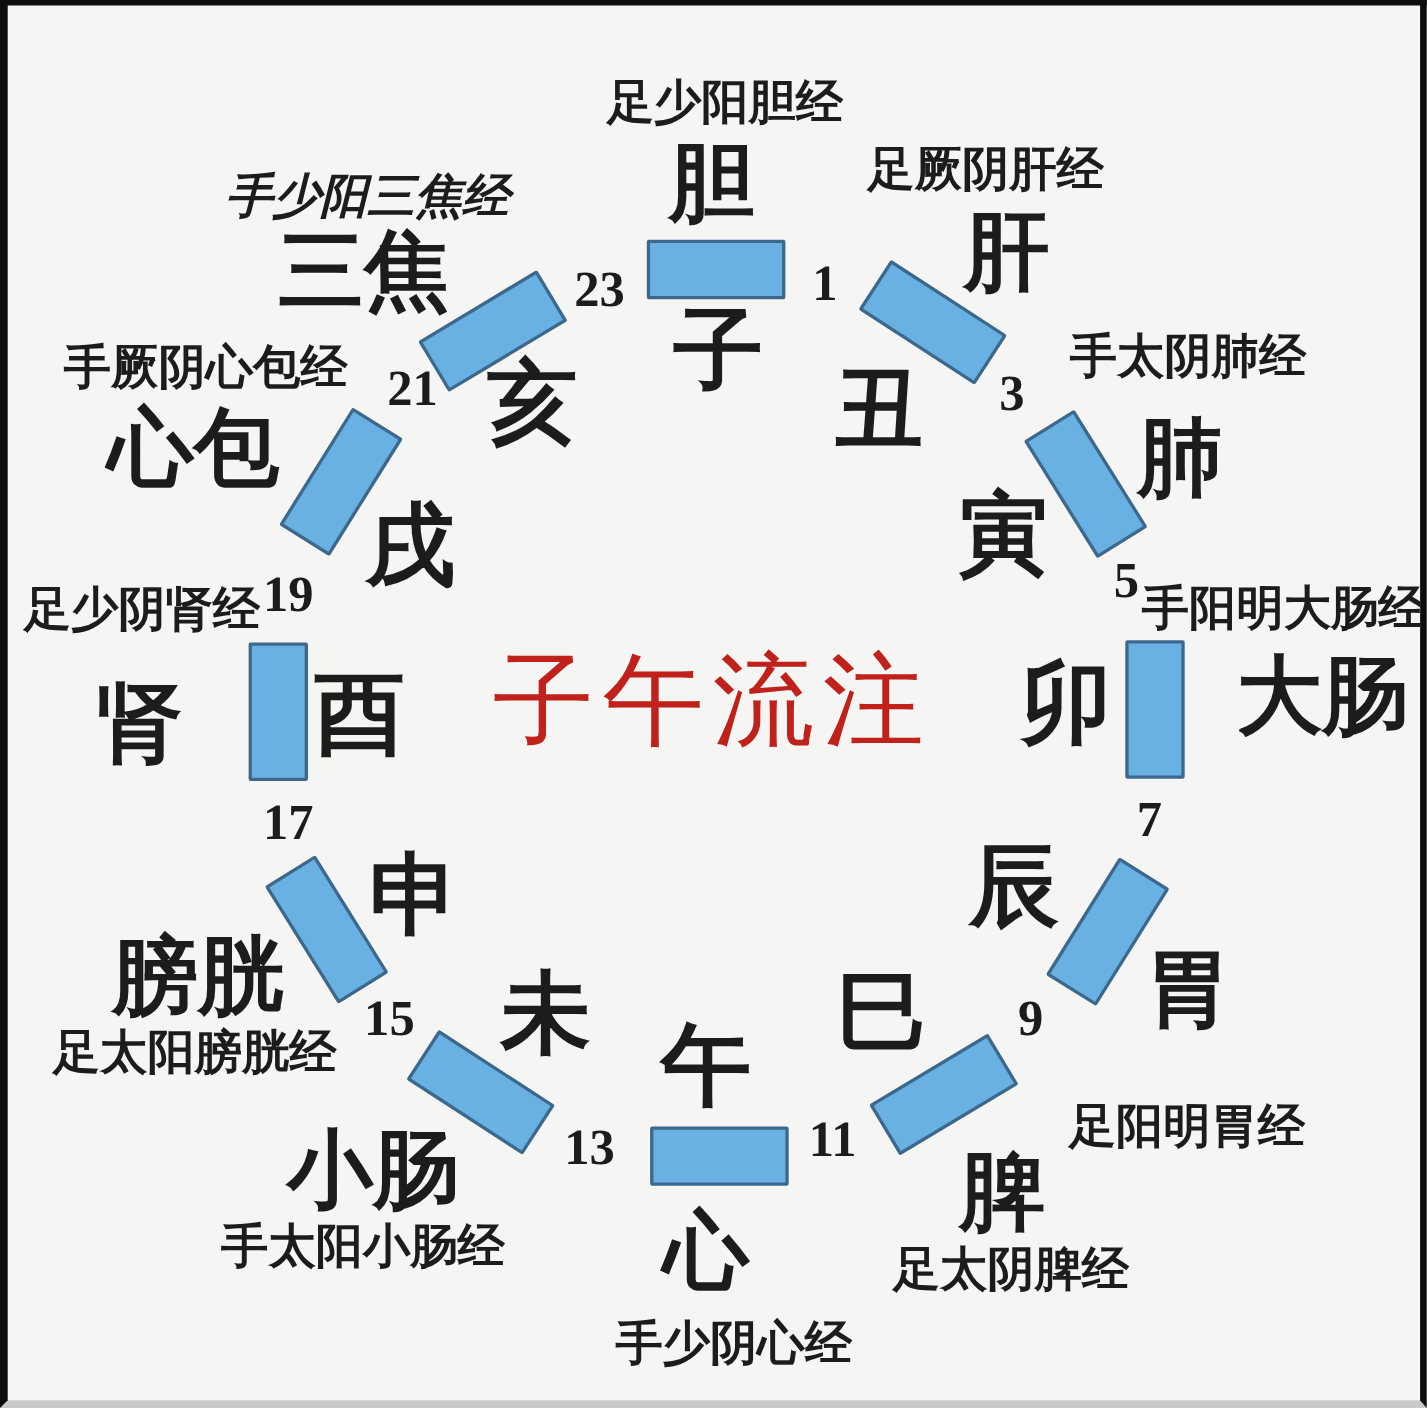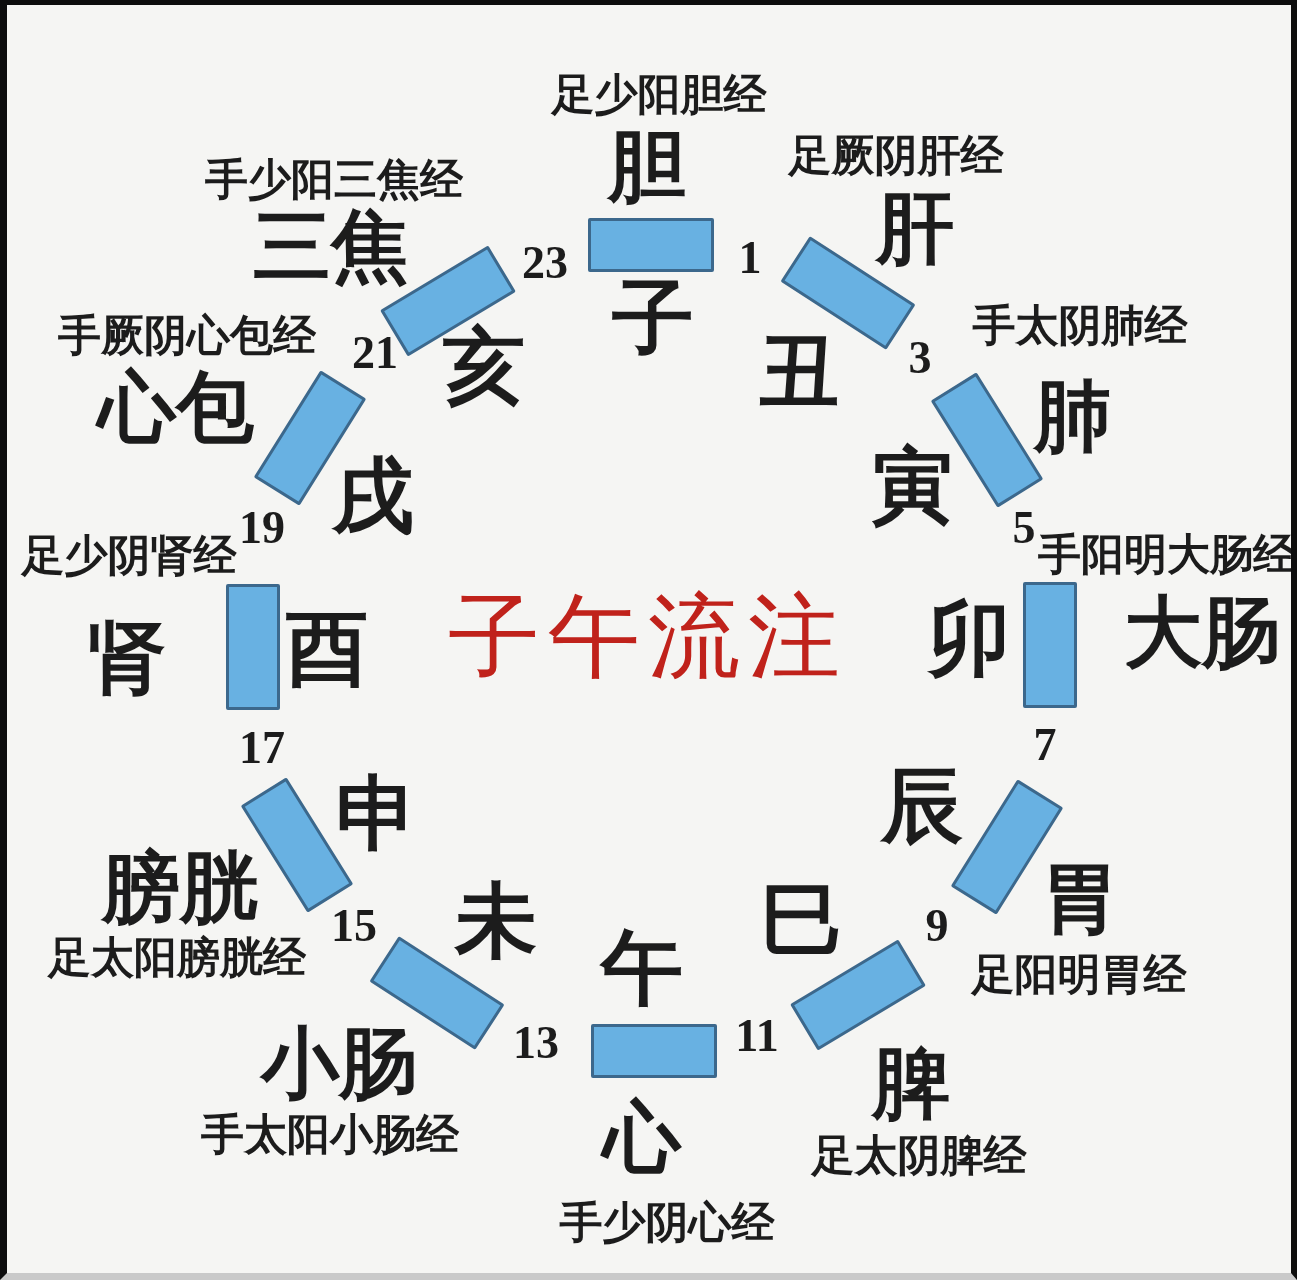--- a/index.html
+++ b/index.html
@@ -76,21 +76,21 @@
   <div class="abs meridian" style="left:1073px; top:320px;">手太阴肺经</div>
 
   <div class="marker" style="left:980px; top:613px; transform:rotate(90deg);"></div>
   <div class="abs branch" style="left:962px; top:635px;">卯</div>
   <div class="abs organ" style="left:1195px; top:628px;">大肠</div>
   <div class="abs meridian" style="left:1160px; top:549px;">手阳明大肠经</div>
 
   <div class="marker" style="left:937px; top:815px; transform:rotate(-58deg);"></div>
   <div class="abs branch" style="left:915px; top:802px;">辰</div>
   <div class="abs organ" style="left:1073px; top:894px;">胃</div>
-  <div class="abs meridian" style="left:1072px; top:969px;">足阳明胃经</div>
+  <div class="abs meridian" style="left:1072px; top:1020px;">足阳明胃经</div>
 
   <div class="marker" style="left:788px; top:963px; transform:rotate(-31deg);"></div>
   <div class="abs branch" style="left:795px; top:916px;">巳</div>
   <div class="abs organ" style="left:904px; top:1079px;">脾</div>
   <div class="abs meridian" style="left:912px; top:1150px;">足太阴脾经</div>
 
   <div class="marker" style="left:584px; top:1019px; transform:rotate(0deg);"></div>
   <div class="abs branch" style="left:635px; top:964px;">午</div>
   <div class="abs organ" style="left:635px; top:1133px;">心</div>
   <div class="abs meridian" style="left:640px; top:1217px;margin-left:20px;">手少阴心经</div>
@@ -111,28 +111,28 @@
   <div class="abs meridian" style="left:122px; top:550px;">足少阴肾经</div>
 
   <div class="marker" style="left:240px; top:406px; transform:rotate(-58deg);"></div>
   <div class="abs branch" style="left:366px; top:492px;">戌</div>
   <div class="abs organ" style="left:169px; top:403px;">心包</div>
   <div class="abs meridian" style="left:180px; top:330px;">手厥阴心包经</div>
 
   <div class="marker" style="left:378px; top:269px; transform:rotate(-31deg);"></div>
   <div class="abs branch" style="left:477px; top:362px;">亥</div>
   <div class="abs organ" style="left:324px; top:242px;">三焦</div>
-  <div class="abs meridian" style="left:327px; top:174px;">手少阳三焦经</div>
+  <div class="abs meridian" style="left:327px; top:174px;font-style:italic;">手少阳三焦经</div>
 
   <div class="abs hour" style="left:538px;  top:258px;">23</div>
   <div class="abs hour" style="left:743px;  top:253px;">1</div>
   <div class="abs hour" style="left:913px;  top:353px;">3</div>
   <div class="abs hour" style="left:1017px; top:523px;">5</div>
   <div class="abs hour" style="left:1038px; top:740px;">7</div>
   <div class="abs hour" style="left:930px;  top:921px;">9</div>
   <div class="abs hour" style="left:750px;  top:1031px;">11</div>
   <div class="abs hour" style="left:529px;  top:1038px;">13</div>
   <div class="abs hour" style="left:347px;  top:921px;">15</div>
   <div class="abs hour" style="left:255px;  top:743px;">17</div>
-  <div class="abs hour" style="left:255px;  top:523px;">19</div>
+  <div class="abs hour" style="left:255px;  top:535px;">19</div>
   <div class="abs hour" style="left:368px;  top:348px;">21</div>
 
 </div>
 
 </body></html>

